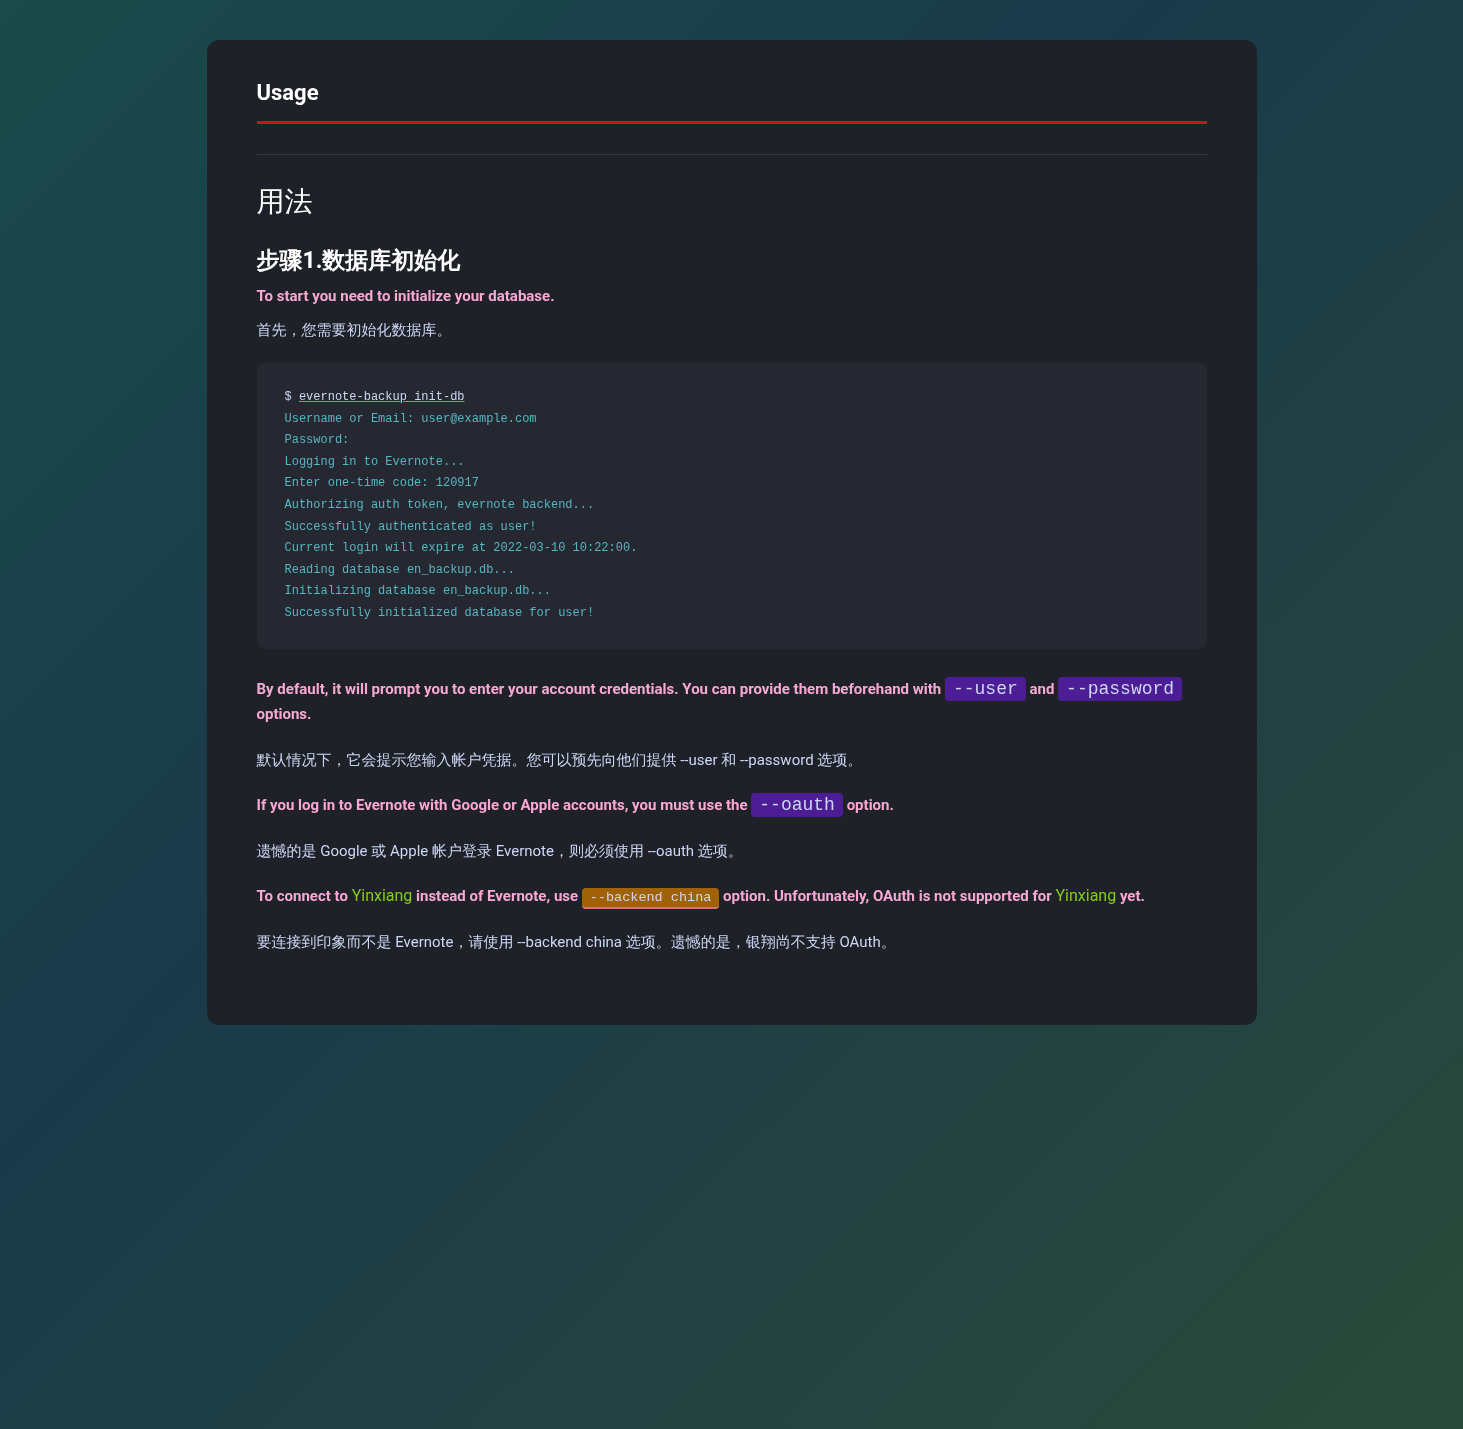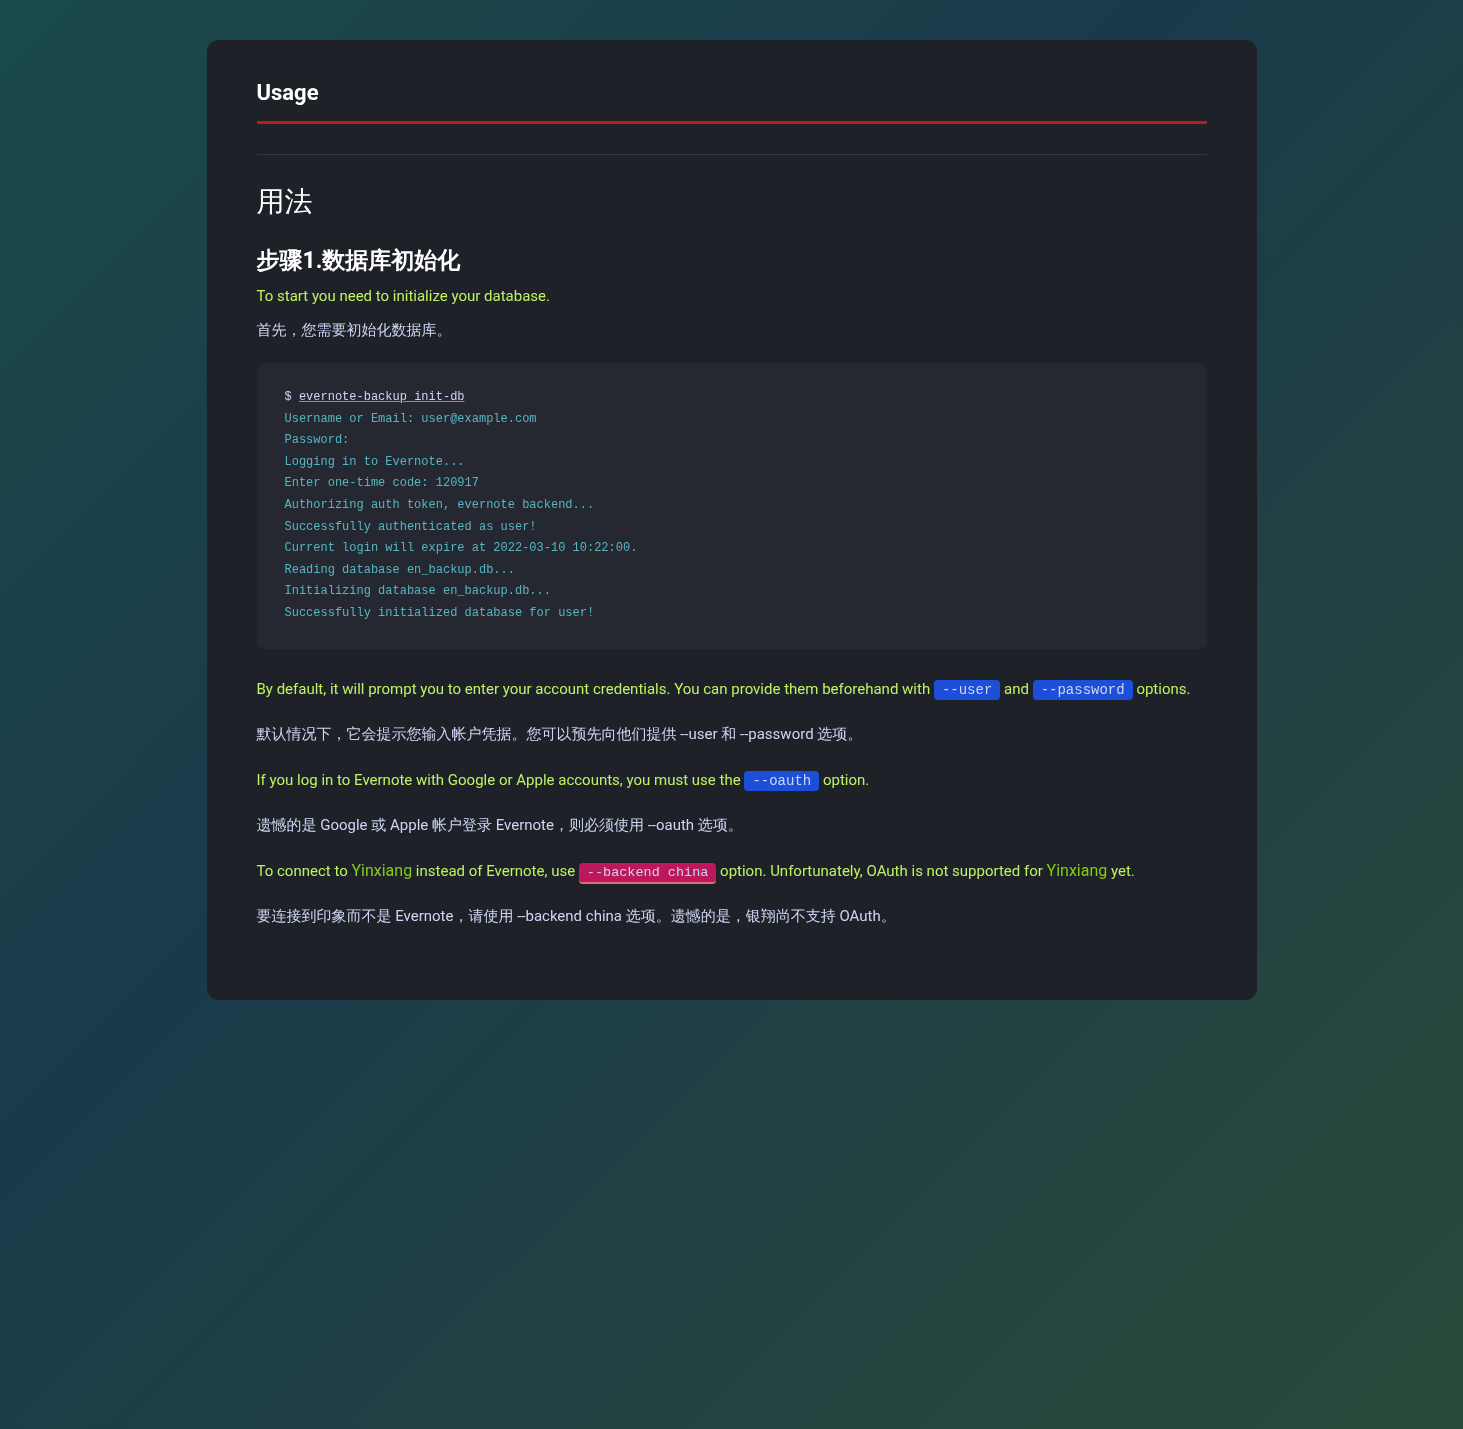--- a/index.html
+++ b/index.html
@@ -52,23 +52,24 @@
 
     .step-title-cn {
       font-size: 23px;
       font-weight: 700;
       color: #ffffff;
       margin-bottom: 8px;
     }
 
     .description-en {
       font-size: 15px;
-      color: #bef264;
+      color: #f9a8d4;
       margin-bottom: 8px;
       line-height: 1.7;
+      font-weight: bold;
     }
 
     .description-cn {
       font-size: 15px;
       color: #cdd6f4;
       margin-bottom: 20px;
       line-height: 1.7;
     }
 
     .code-block {
@@ -90,30 +91,30 @@
       color: #cdd6f4;
       text-decoration: underline;
       text-decoration-color: #e06c75;
     }
 
     .code-output {
       color: #56b6c2;
     }
 
     .inline-code {
-      background: #1d4ed8;
+      background: #4c1d95;
       color: #cdd6f4;
       padding: 2px 8px;
       border-radius: 4px;
       font-family: 'Courier New', Courier, monospace;
-      font-size: 14px;
+      font-size: 18px;
     }
 
     .inline-code-special {
-      background: #be185d;
+      background: #a16207;
       color: #cdd6f4;
       padding: 2px 8px;
       border-radius: 4px;
       font-family: 'Courier New', Courier, monospace;
       font-size: 13.5px;
       border-bottom: 2px solid #e06c75;
     }
 
     .paragraph-block {
       margin-bottom: 20px;

